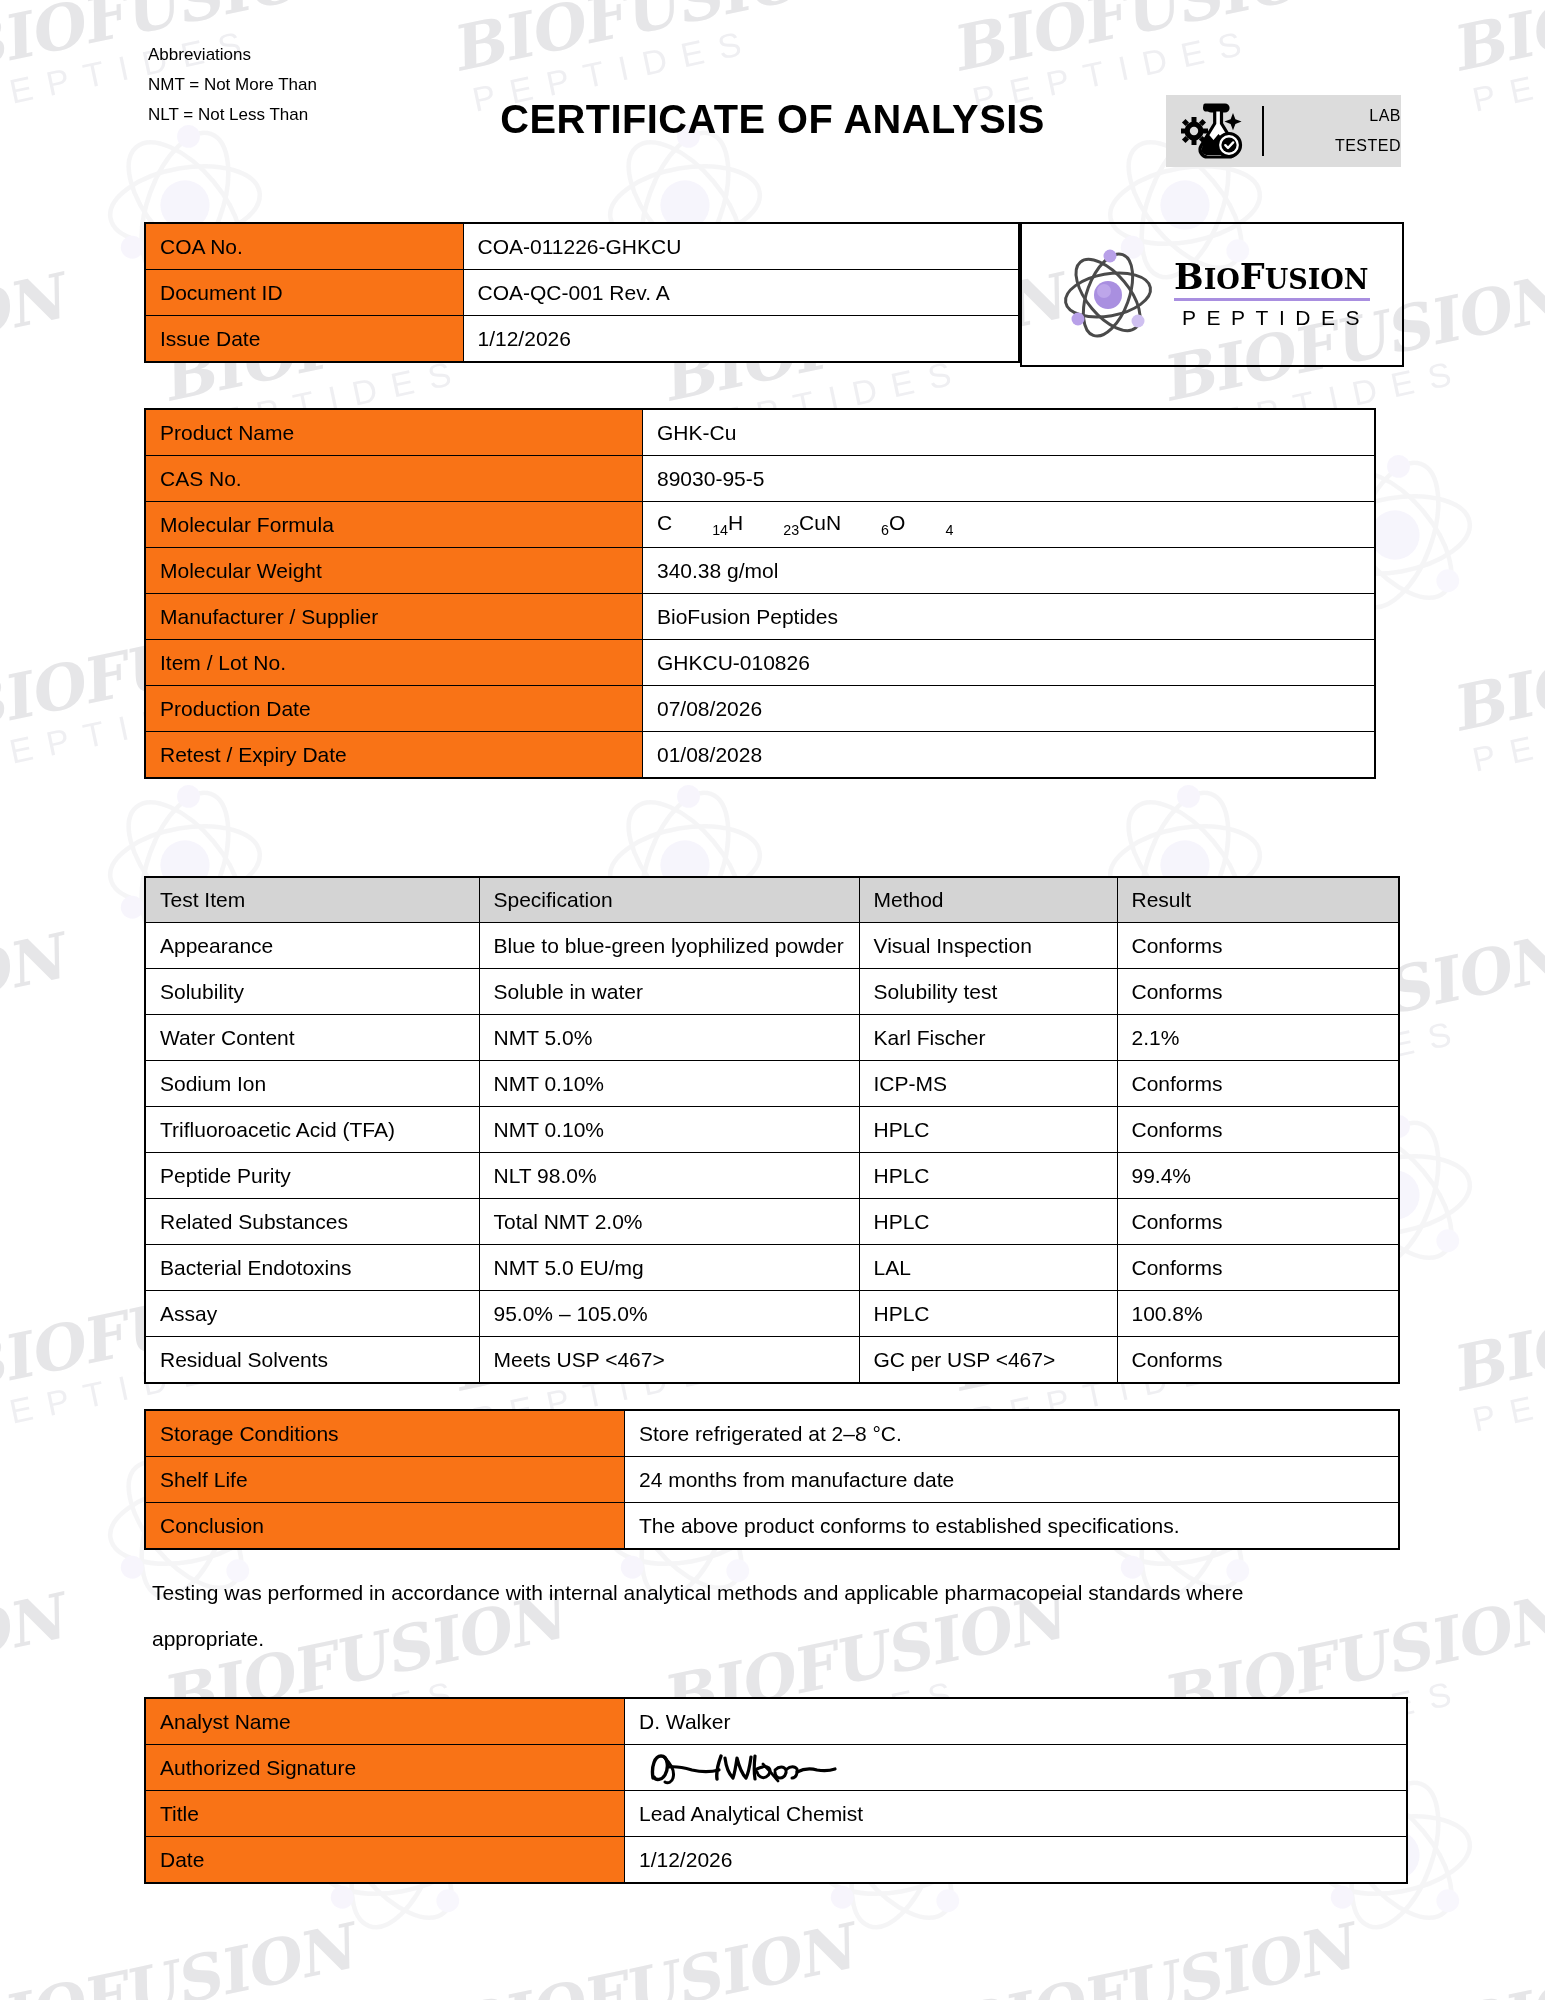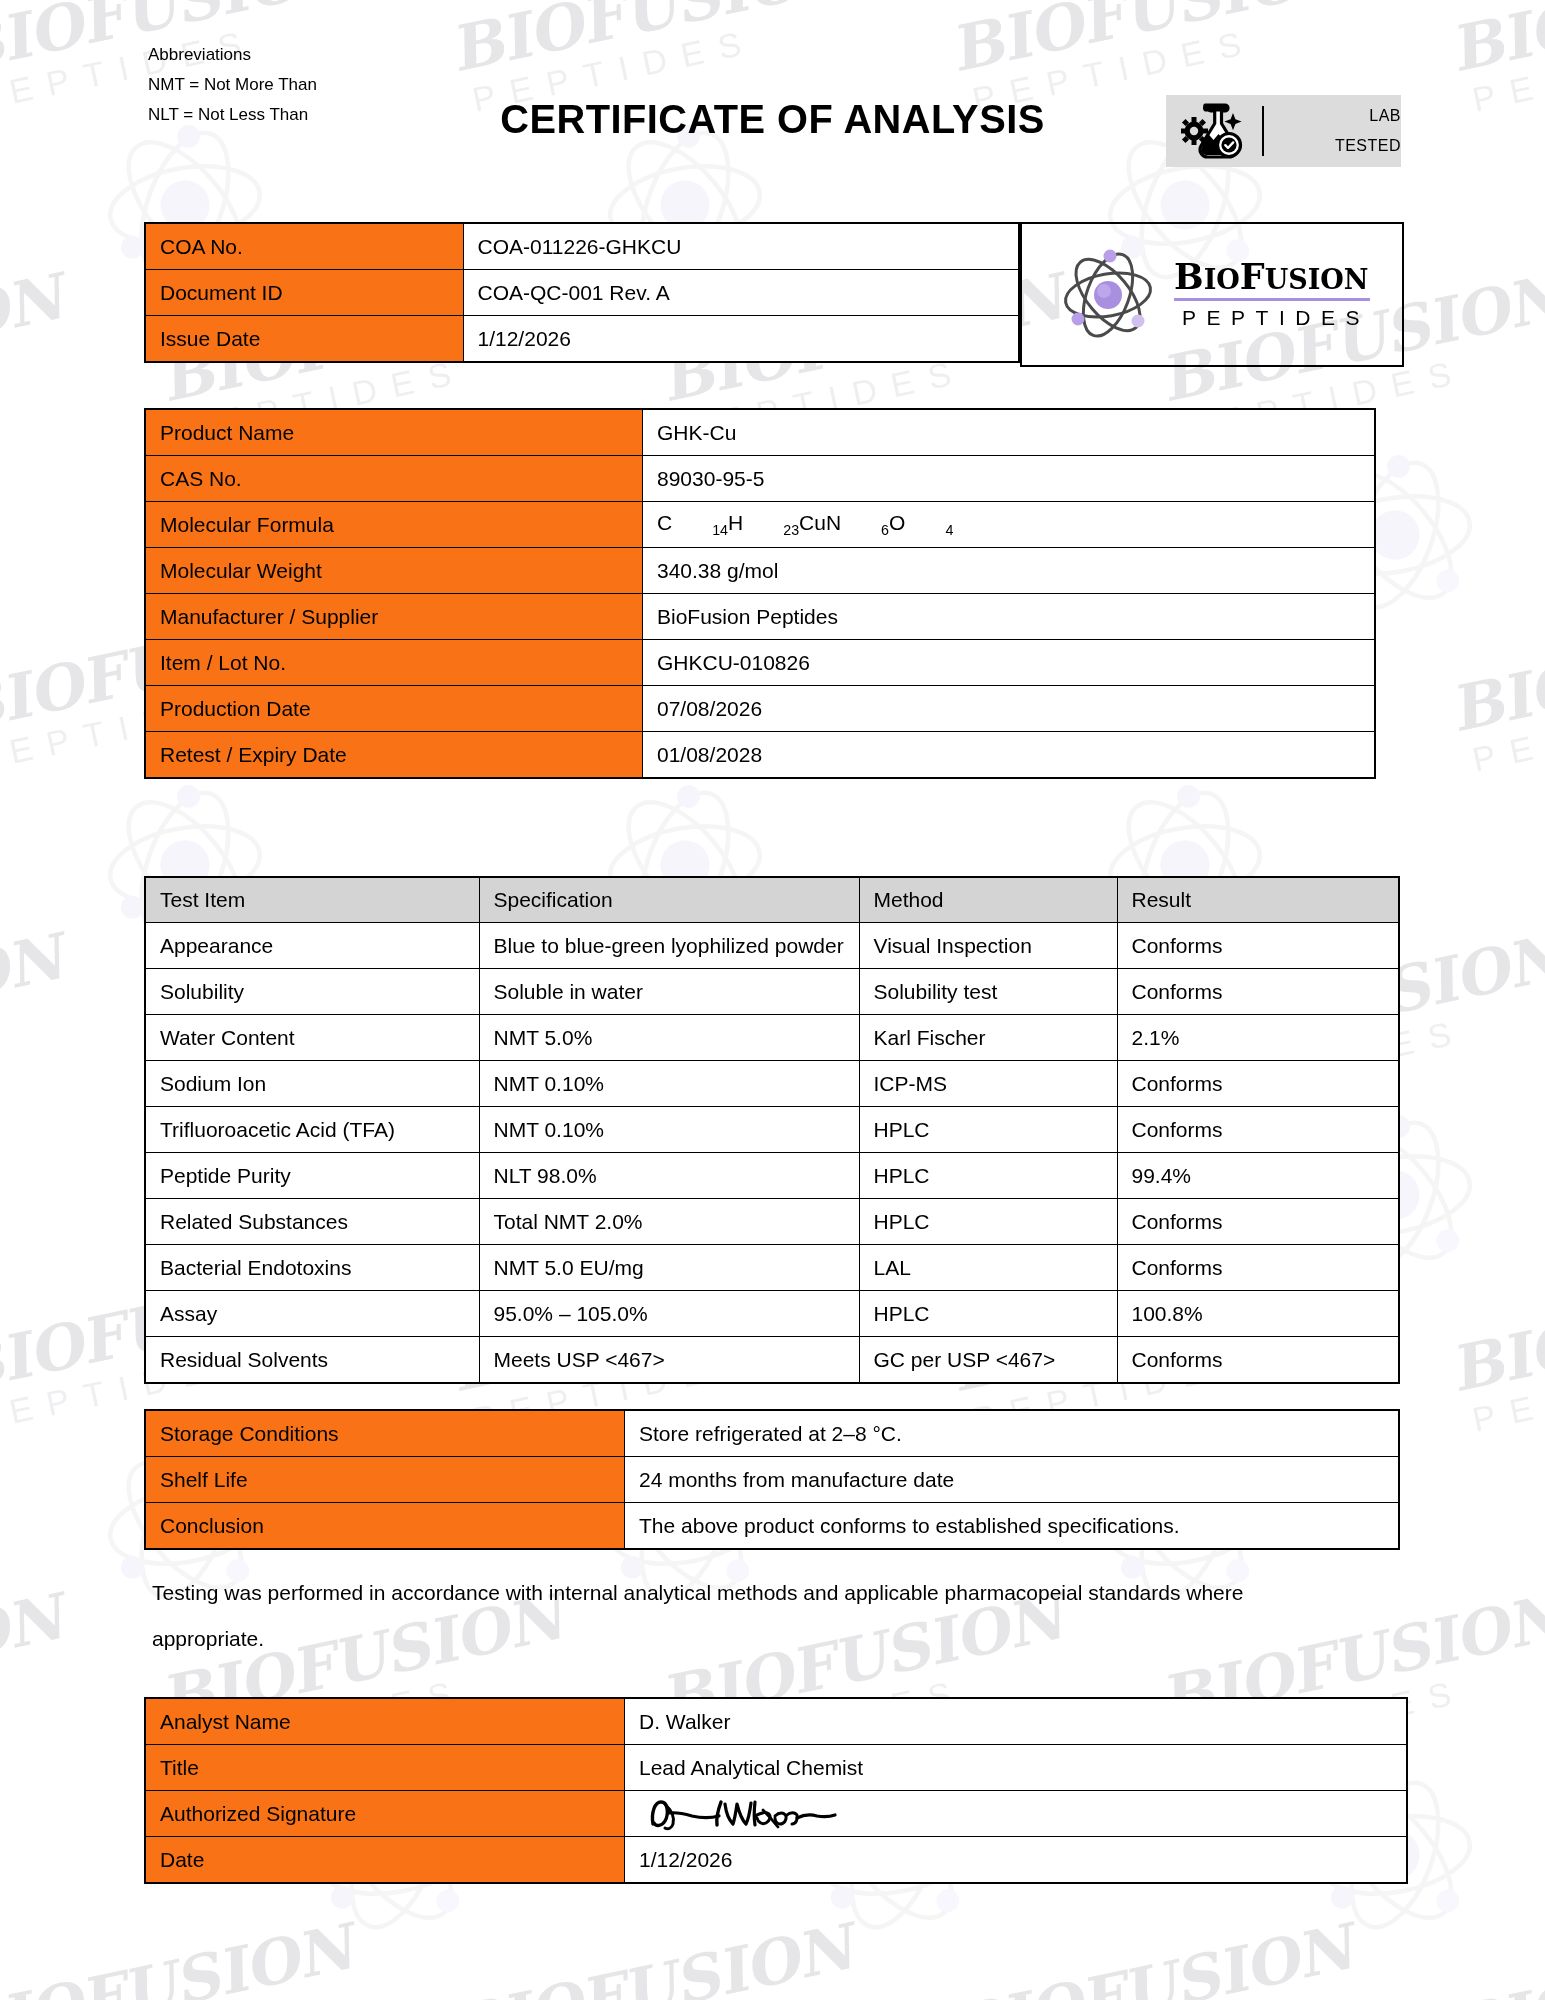--- a/index.html
+++ b/index.html
@@ -845,43 +845,43 @@
 
   <div class="statement">Testing was performed in accordance with internal analytical methods and applicable pharmacopeial standards where appropriate.</div>
 
   <table class="tbl" id="sign-table">
     <tbody id="sign-body">
         <tr>
           <td class="lbl">Analyst Name</td>
           <td>D. Walker</td>
         </tr>
         <tr>
-          <td class="lbl">Title</td>
-          <td>Lead Analytical Chemist</td>
-        </tr>
-        <tr>
           <td class="lbl">Authorized Signature</td>
           <td class="sig-cell">
             <svg class="sig-svg" width="210" height="40" viewBox="0 0 210 40">
               <g fill="none" stroke="#000" stroke-linecap="round" stroke-linejoin="round">
                 <path d="M8 30 C6 18 10 8 16 8 C23 8 24 20 20 27 C17 32 11 33 9 29" stroke-width="3.4"></path>
                 <path d="M20 10 C26 16 30 23 28 30 C27 34 23 36 20 34" stroke-width="3"></path>
                 <path d="M24 19 C32 18 40 20 47 22 C56 24 66 24 74 22" stroke-width="3.2"></path>
                 <path d="M76 8 C73 16 71 24 72 31" stroke-width="3.4"></path>
                 <path d="M80 10 C81 18 84 26 88 30 C90 24 91 17 92 10 C94 18 97 26 101 30 C104 24 105 16 106 9" stroke-width="3.2"></path>
                 <path d="M110 8 C109 17 109 25 110 31" stroke-width="3.2"></path>
                 <path d="M110 22 C115 19 120 17 124 20 C126 22 125 27 121 29 C117 31 113 28 112 24" stroke-width="3"></path>
                 <path d="M118 16 C124 22 129 28 133 33" stroke-width="2.8"></path>
                 <path d="M130 22 C134 18 139 18 141 22 C142 26 139 30 135 30 C132 30 130 27 130 24" stroke-width="3"></path>
                 <path d="M142 21 C145 18 150 18 152 21 C153 25 151 30 147 30" stroke-width="3"></path>
                 <path d="M152 24 C158 21 165 20 172 22 C178 23 184 23 190 21" stroke-width="3.2"></path>
               </g>
             </svg>
           </td>
         </tr>
         <tr>
+          <td class="lbl">Title</td>
+          <td>Lead Analytical Chemist</td>
+        </tr>
+        <tr>
           <td class="lbl">Date</td>
           <td>1/12/2026</td>
         </tr>
       </tbody>
   </table>
 
 </div>
 
 </body></html>

